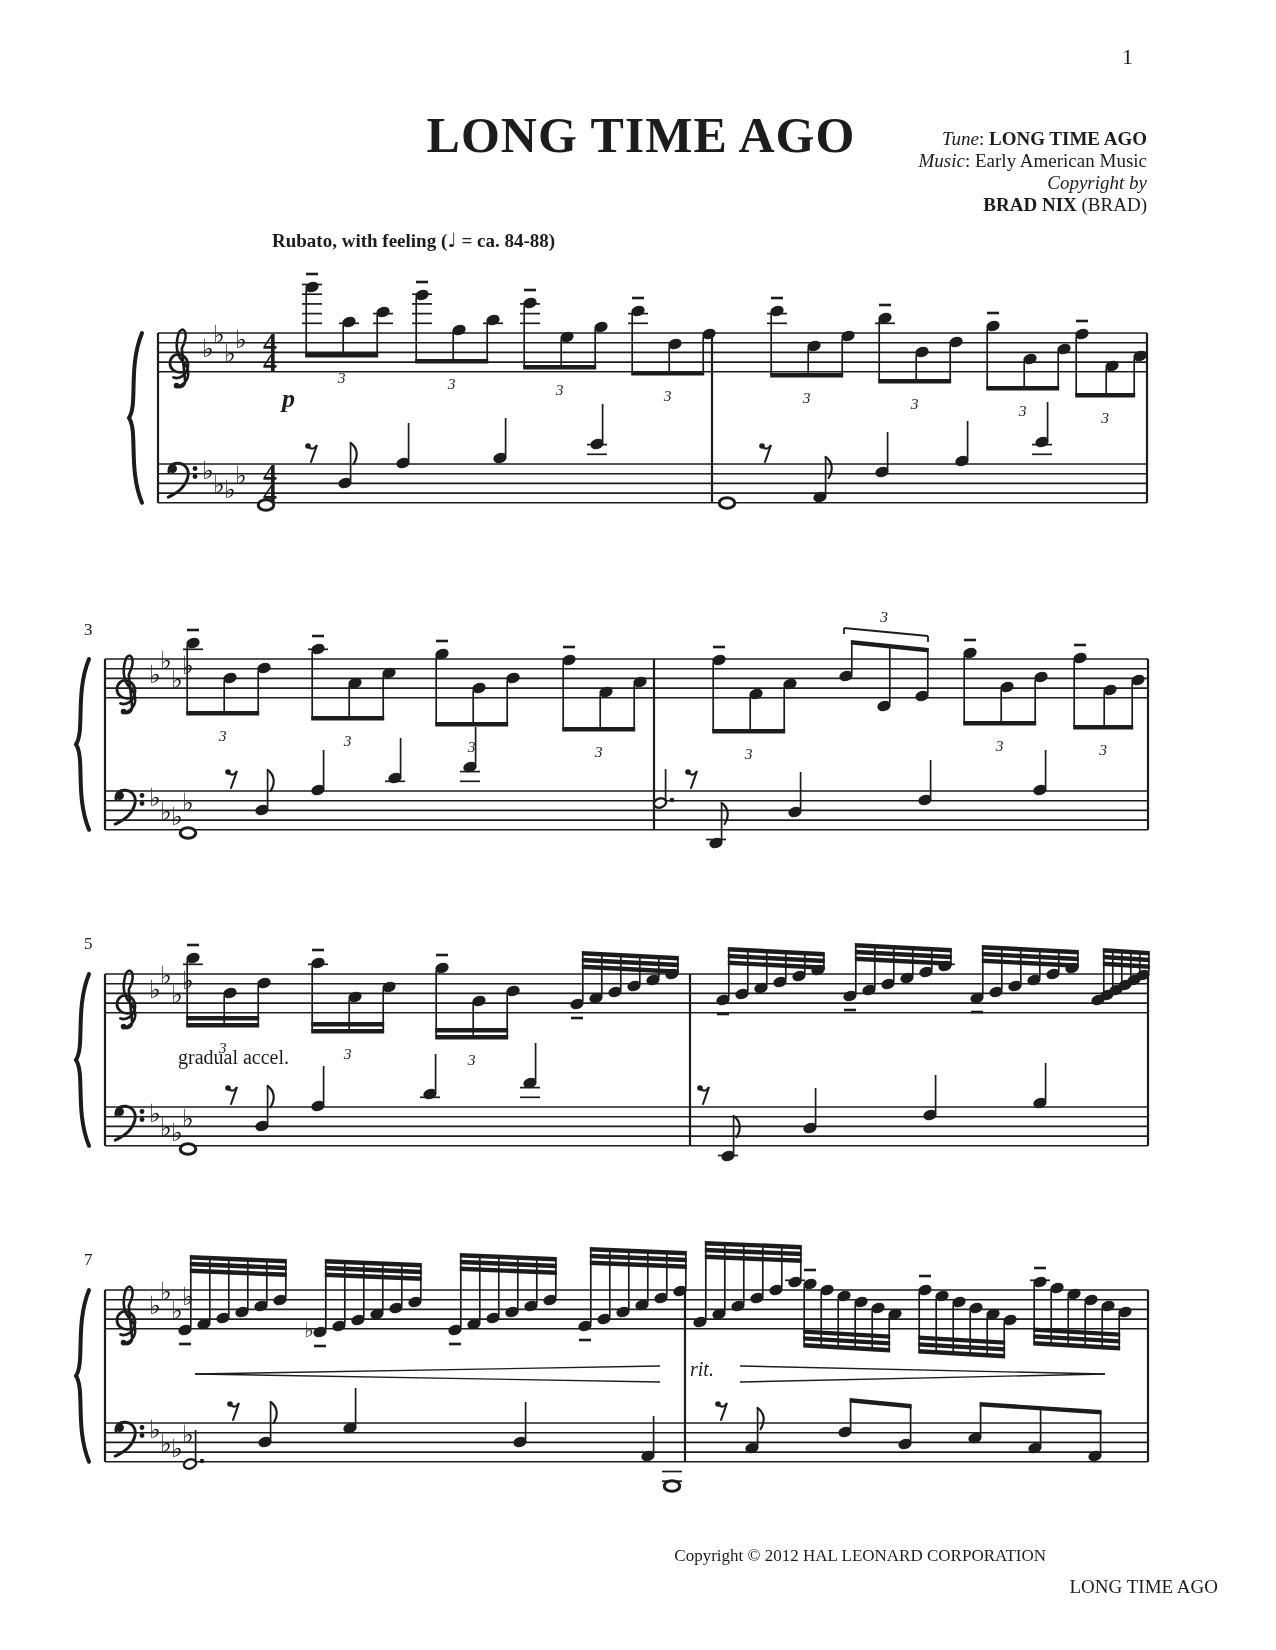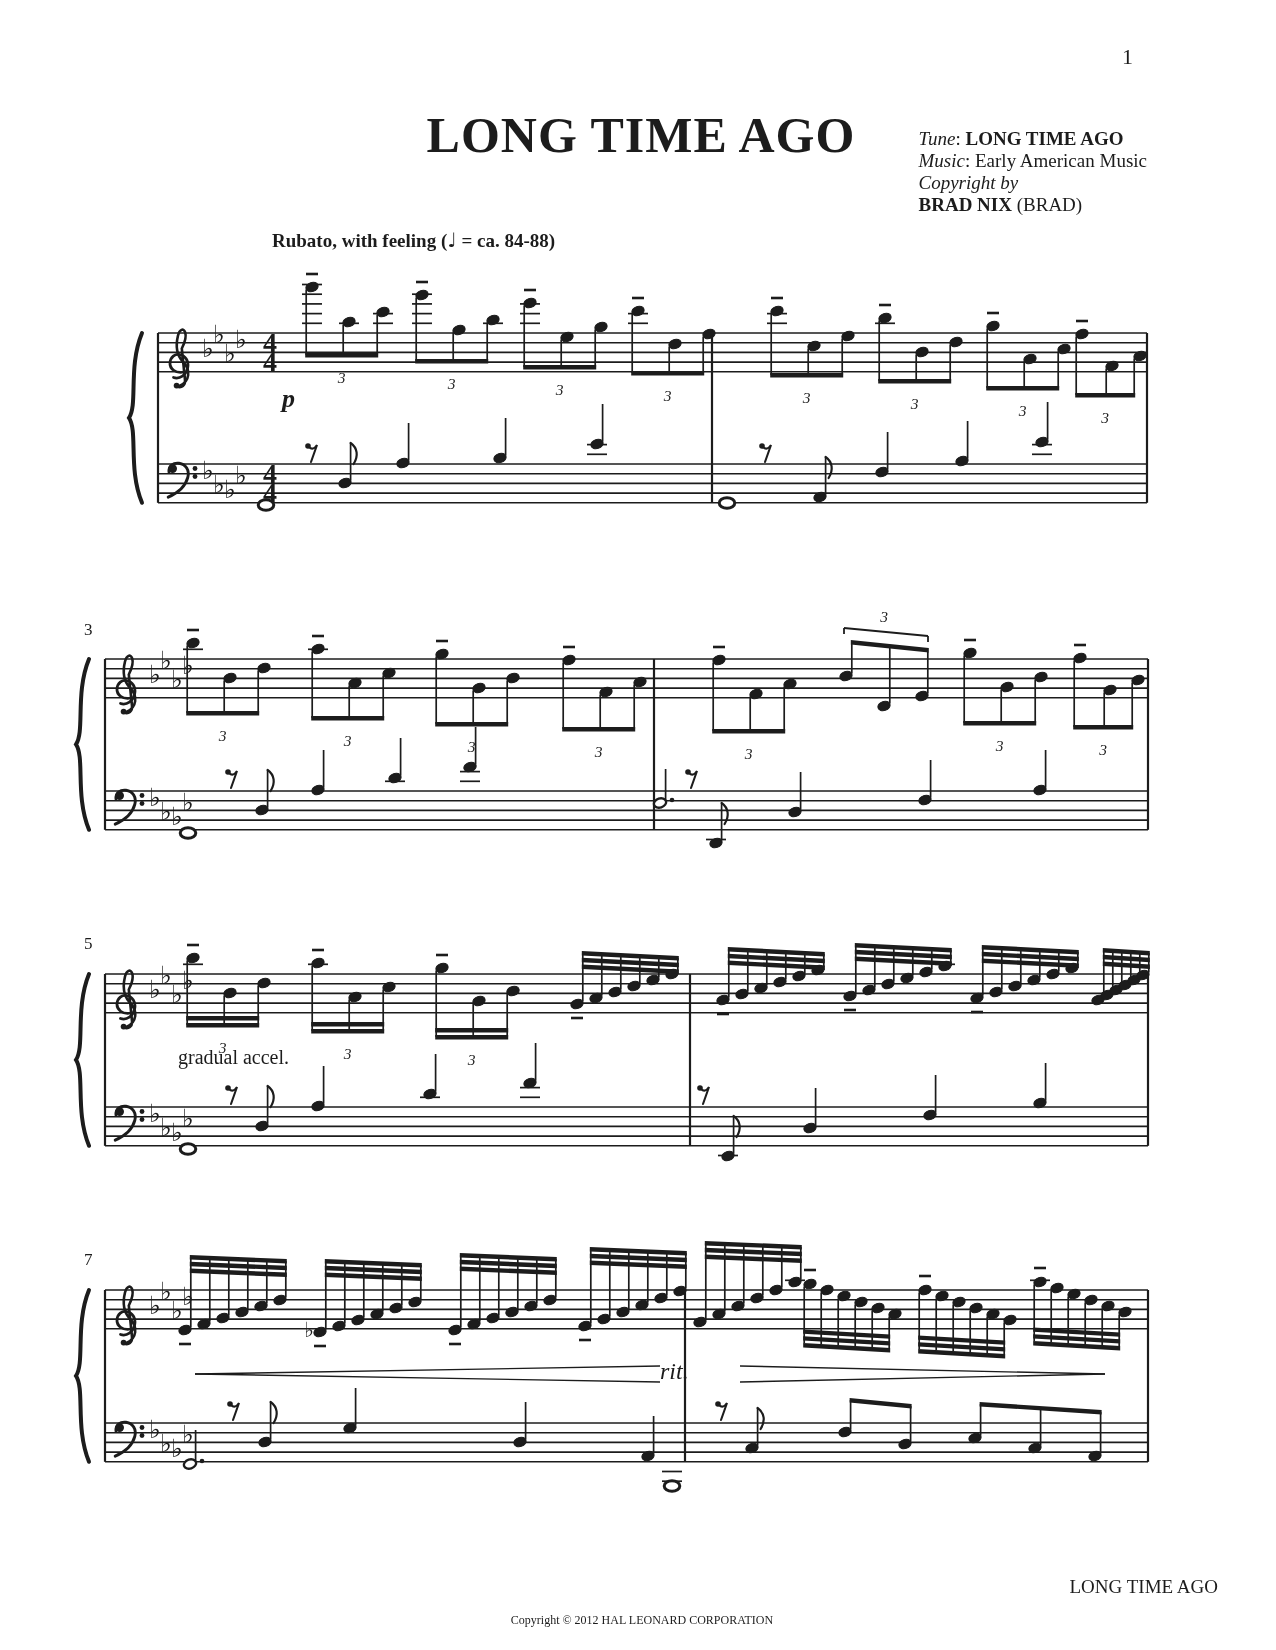--- a/index.html
+++ b/index.html
@@ -1,31 +1,31 @@
 <!DOCTYPE html>
 <html><head>
 <meta charset="utf-8">
 <style>
   html,body{margin:0;padding:0;background:#ffffff;}
   .page{position:relative;width:1276px;height:1650px;background:#fff;overflow:hidden;
         font-family:"Liberation Serif", serif;color:#1c1c1c;}
   .abs{position:absolute;white-space:nowrap;}
   .page-number{left:1122px;top:44px;font-size:22px;}
   .title{left:341px;top:106px;width:600px;text-align:center;font-size:50px;font-weight:bold;letter-spacing:1px;}
-  .credits{right:129px;top:128px;text-align:left;font-size:19px;line-height:22px;}
+  .credits{right:129px;top:128px;text-align:right;font-size:19px;line-height:22px;}
   .it{font-style:italic;}
   .b{font-weight:bold;}
   .tempo{left:272px;top:228px;font-size:19px;font-weight:bold;}
   .tempo .note-glyph{font-family:"DejaVu Sans", sans-serif;font-size:20px;}
   .measure-num{font-size:17px;}
   .mn3{left:84px;top:620px;} .mn5{left:84px;top:934px;} .mn7{left:84px;top:1250px;}
   .dyn-p{left:282px;top:384px;font-size:26px;font-style:italic;font-weight:bold;}
   .accel{left:178px;top:1046px;font-size:20px;}
-  .rit{left:660px;top:1358px;font-size:24px;font-style:italic;}
-  .copy{left:238px;top:1608px;width:808px;text-align:center;font-size:12px;line-height:24px;}
+  .rit{left:690px;top:1358px;font-size:20px;font-style:italic;}
+  .copy{left:238px;top:1544px;width:808px;text-align:right;font-size:17px;line-height:24px;}
   .footer-right{right:58px;top:1576px;font-size:19px;}
   svg.score{position:absolute;left:0;top:0;}
 </style>
 </head>
 <body>
 
 <div class="page">
 
   <svg id="score" class="score" width="1276" height="1650" viewBox="0 0 1276 1650">
       <line x1="158" y1="333" x2="1147" y2="333" stroke="#1c1c1c" stroke-width="1.6"></line>

